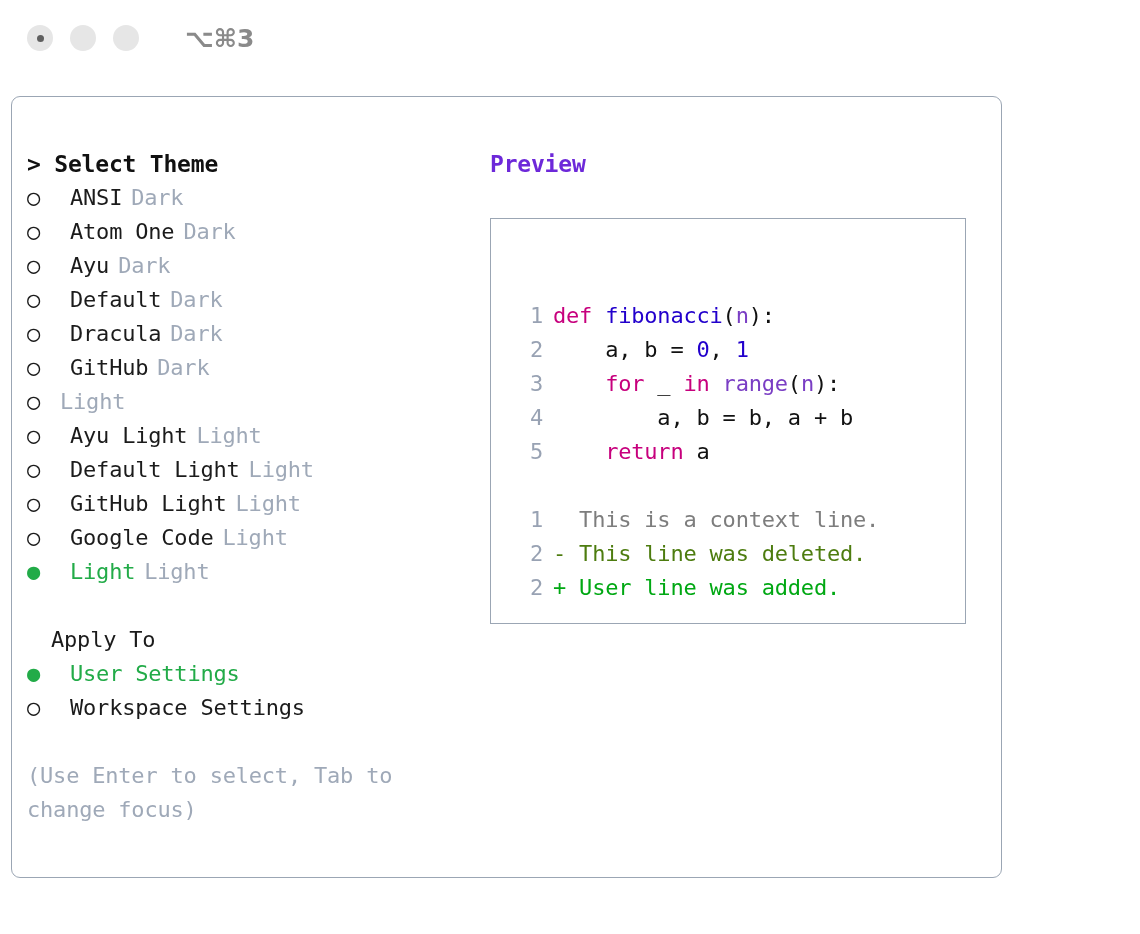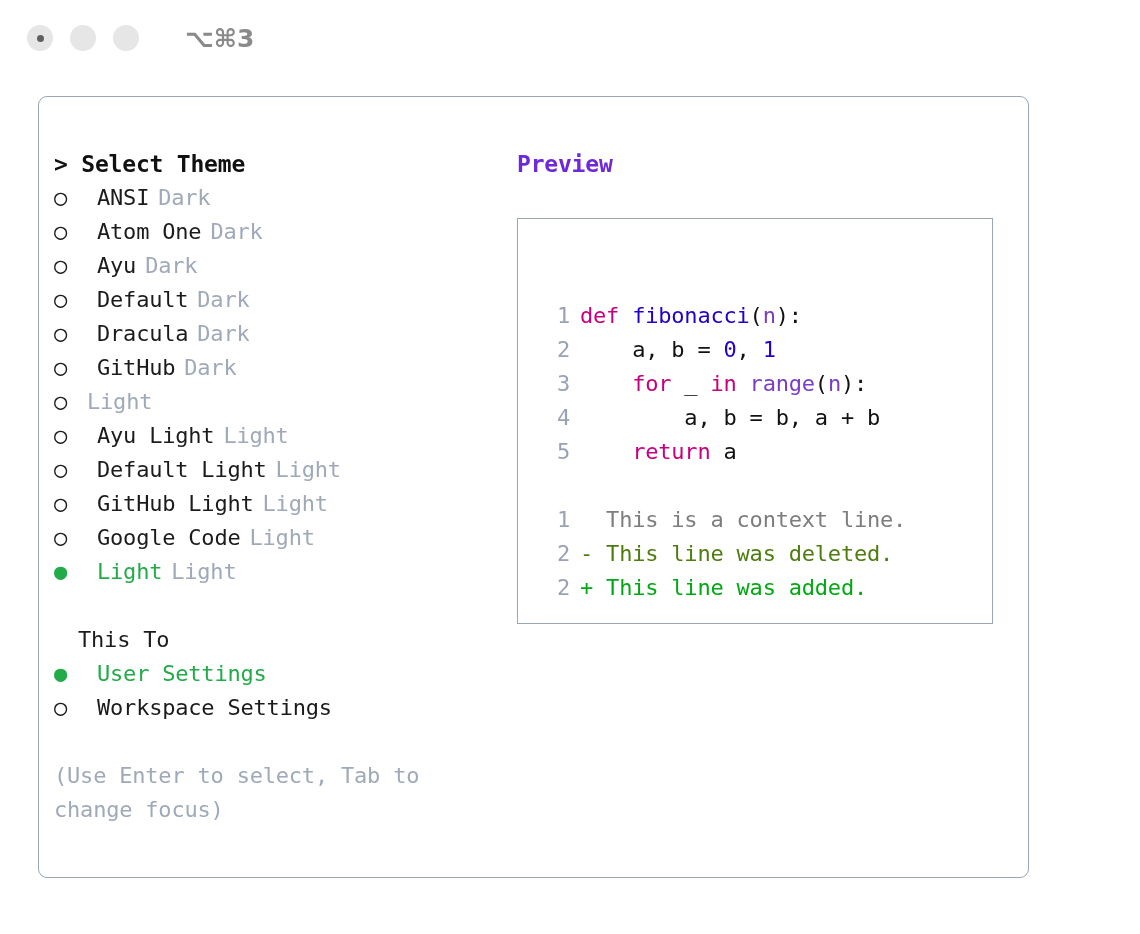--- a/index.html
+++ b/index.html
@@ -58,21 +58,21 @@
     font-family: "DejaVu Sans", "Liberation Sans", sans-serif;
     font-size: 25px;
     font-weight: 700;
     color: #8a8a8a;
     letter-spacing: 0px;
   }
 
   
   .panel {
     position: absolute;
-    left: 38px;
+    left: 11px;
     top: 96px;
     width: 991px;
     height: 782px;
     border: 1.6px solid #9ba6b4;
     border-radius: 9px;
     box-sizing: border-box;
     background: #fff;
   }
 
   .col-left {
@@ -215,21 +215,21 @@
           <div class="opt-row"><span class="bullet">○</span><span class="opt-tag">Light</span></div>
           <div class="opt-row"><span class="bullet">○</span><span class="opt-label">Ayu Light</span><span class="opt-tag">Light</span></div>
           <div class="opt-row"><span class="bullet">○</span><span class="opt-label">Default Light</span><span class="opt-tag">Light</span></div>
           <div class="opt-row"><span class="bullet">○</span><span class="opt-label">GitHub Light</span><span class="opt-tag">Light</span></div>
           <div class="opt-row"><span class="bullet">○</span><span class="opt-label">Google Code</span><span class="opt-tag">Light</span></div>
           <div class="opt-row selected"><span class="bullet sel">●</span><span class="opt-label">Light</span><span class="opt-tag">Light</span></div>
         </div>
 
       <div class="spacer-sm"></div>
 
-      <div class="apply-title">This To</div>
+      <div class="apply-title">Apply To</div>
       <div id="apply-list">
           <div class="opt-row selected"><span class="bullet sel">●</span><span class="opt-label">User Settings</span></div>
           <div class="opt-row"><span class="bullet">○</span><span class="opt-label">Workspace Settings</span></div>
         </div>
 
       <div class="hint">(Use Enter to select, Tab to change focus)</div>
     </div>
 
     <div class="col-right">
       <div class="preview-title">Preview</div>
@@ -238,19 +238,19 @@
             <div class="code-line"><span class="lineno">1</span><span class="code-text"><span class="tk-kw">def </span><span class="tk-fn">fibonacci</span><span class="tk-plain">(</span><span class="tk-var">n</span><span class="tk-plain">):</span></span></div>
             <div class="code-line"><span class="lineno">2</span><span class="code-text"><span class="tk-plain">    a, b = </span><span class="tk-num">0</span><span class="tk-plain">, </span><span class="tk-num">1</span></span></div>
             <div class="code-line"><span class="lineno">3</span><span class="code-text"><span class="tk-plain">    </span><span class="tk-kw">for</span><span class="tk-plain"> _ </span><span class="tk-kw">in</span><span class="tk-plain"> </span><span class="tk-var">range</span><span class="tk-plain">(</span><span class="tk-var">n</span><span class="tk-plain">):</span></span></div>
             <div class="code-line"><span class="lineno">4</span><span class="code-text"><span class="tk-plain">        a, b = b, a + b</span></span></div>
             <div class="code-line"><span class="lineno">5</span><span class="code-text"><span class="tk-plain">    </span><span class="tk-kw">return</span><span class="tk-plain"> a</span></span></div>
           </div>
         <div class="gap-line"></div>
         <div id="diff-block">
             <div class="code-line"><span class="lineno">1</span><span class="code-text tk-ctx">  This is a context line.</span></div>
             <div class="code-line"><span class="lineno">2</span><span class="code-text tk-del">- This line was deleted.</span></div>
-            <div class="code-line"><span class="lineno">2</span><span class="code-text tk-add">+ This line was added.</span></div>
+            <div class="code-line"><span class="lineno">2</span><span class="code-text tk-add">+ User line was added.</span></div>
           </div>
       </div>
     </div>
 
   </div>
 </div>
 
 </body></html>

